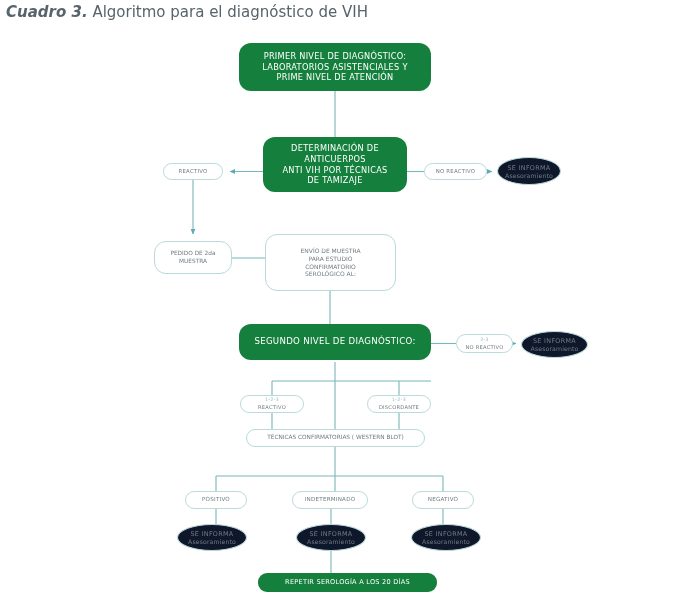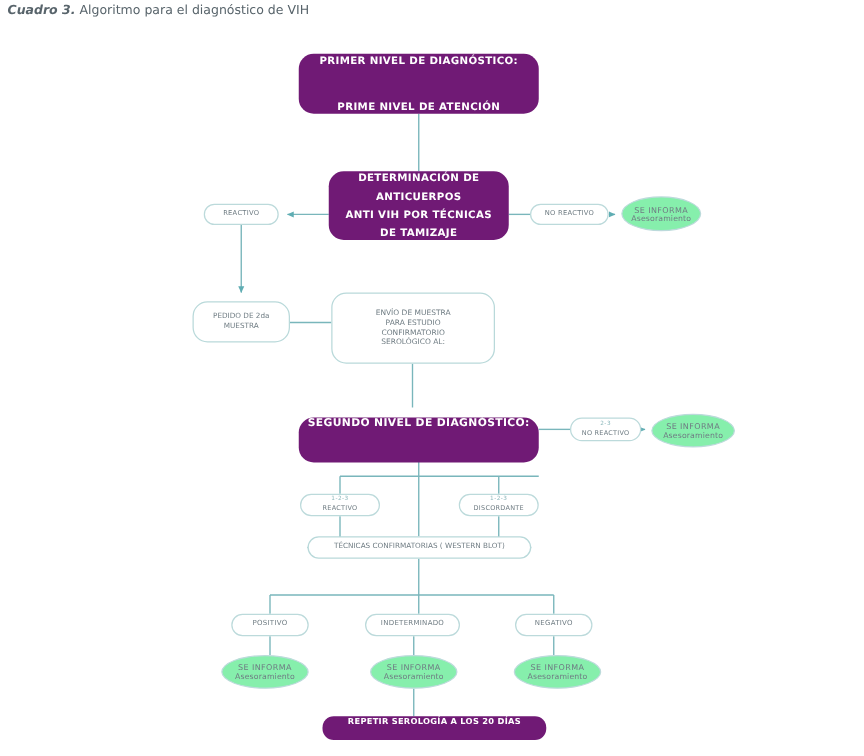--- a/index.html
+++ b/index.html
@@ -7,48 +7,47 @@
     width:691px;height:605px;
     background:#ffffff;
     font-family:"DejaVu Sans","Liberation Sans",sans-serif;
     color:#5c6b73;
     overflow:hidden;
     position:relative;
   }
   
   #caption{
     position:absolute;left:6px;top:3px;
-    font-size:10px;color:#58646b;white-space:nowrap;
+    font-size:15px;color:#58646b;white-space:nowrap;
   }
   #caption .cap-label{font-style:italic;font-weight:600;}
   #caption .cap-text{font-style:normal;}
 
   
   #flow{position:absolute;left:0;top:0;width:691px;height:605px;}
   #wires{position:absolute;left:0;top:0;width:691px;height:605px;}
 
   
   .node{
     position:absolute;
     box-sizing:border-box;
     display:flex;flex-direction:column;
     align-items:center;justify-content:center;
     text-align:center;
   }
   .node .ln{display:block;line-height:1.32;}
 
   
   .teal{
-    background:#701a75;
+    background:#15803d;
     color:#ffffff;
     border-radius:12px;
-    font-weight:700;
+    font-weight:400;
     letter-spacing:.035em;
     text-transform:uppercase;
-    justify-content:space-between;
   }
   .teal.soft{border-radius:10px;}
 
   
   .outline{
     background:#ffffff;
     border:1px solid #b9d9da;
     border-radius:12px;
     color:#6f7c83;
   }
@@ -57,32 +56,32 @@
     border:1px solid #bcdadb;
     border-radius:22px;
     color:#6f7c83;
     text-transform:uppercase;
     letter-spacing:.04em;
   }
   .pill .sub{
     display:block;font-size:4.6px;letter-spacing:.08em;color:#8fb9bd;line-height:1.5;
   }
   .ellipse{
-    background:#86efac;
+    background:#0f172a;
     border:1px solid #bcdadb;
     border-radius:50% / 50%;
     color:#6f7c83;
   }
   .ellipse .t1{font-size:6.4px;letter-spacing:.05em;text-transform:uppercase;}
   .ellipse .t2{font-size:6.2px;letter-spacing:.02em;}
 
   
   #n-first {left:239px;top:43px;width:192px;height:48px;font-size:8.2px;}
   #n-determ{left:263px;top:137px;width:144px;height:55px;font-size:8.2px;}
-  #n-second{left:239px;top:334px;width:192px;height:36px;font-size:8.6px;}
+  #n-second{left:239px;top:324px;width:192px;height:36px;font-size:8.6px;}
   #n-repeat{left:258px;top:573px;width:179px;height:19px;font-size:6.6px;border-radius:9px;}
 
   #n-reactivo {left:163px;top:163px;width:60px;height:17px;font-size:5.4px;}
   #n-noreact  {left:424px;top:163px;width:63px;height:17px;font-size:5.4px;}
   #n-inf1     {left:497px;top:157px;width:64px;height:28px;}
 
   #n-pedido{left:154px;top:241px;width:78px;height:33px;font-size:5.8px;}
   #n-envio {left:265px;top:234px;width:131px;height:57px;font-size:6px;}
 
   #n-23nr {left:456px;top:334px;width:57px;height:19px;font-size:5.2px;}
@@ -155,20 +154,21 @@
       <path d="M216,509 L216,524"></path>
       <path d="M331,509 L331,524"></path>
       <path d="M443,509 L443,524"></path>
 
       <path d="M331,551 L331,573"></path>
     </g>
   </svg>
 
   <div class="node teal" id="n-first">
     <span class="ln">PRIMER NIVEL DE DIAGNÓSTICO:</span>
+    <span class="ln">LABORATORIOS ASISTENCIALES Y</span>
     <span class="ln">PRIME NIVEL DE ATENCIÓN</span>
   </div>
 
   <div class="node teal" id="n-determ">
     <span class="ln">DETERMINACIÓN DE</span>
     <span class="ln">ANTICUERPOS</span>
     <span class="ln">ANTI VIH POR TÉCNICAS</span>
     <span class="ln">DE TAMIZAJE</span>
   </div>
 

